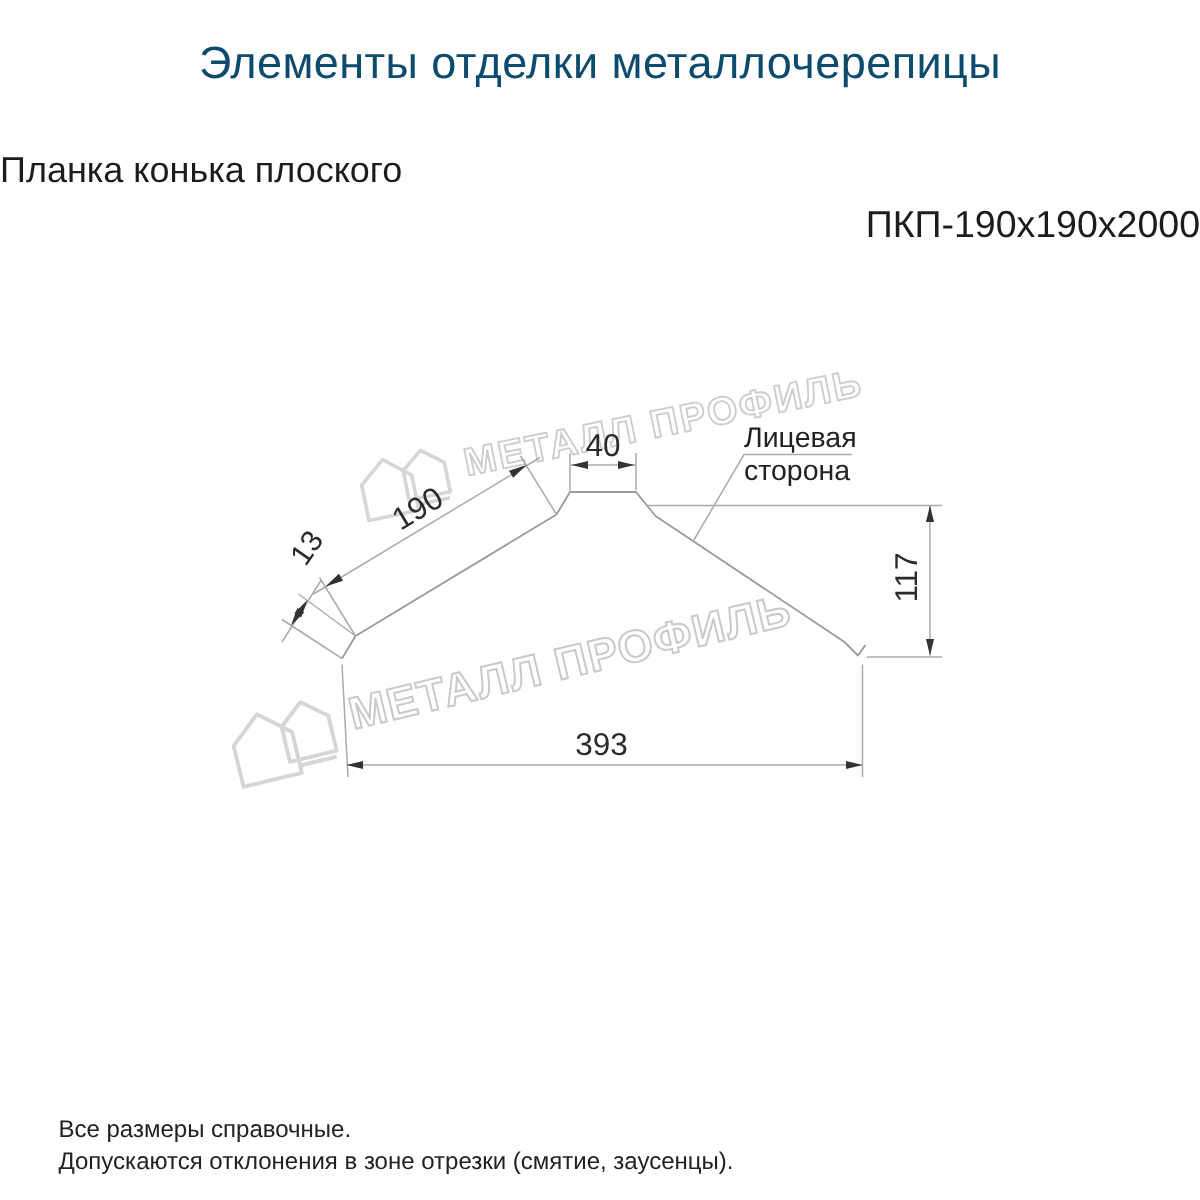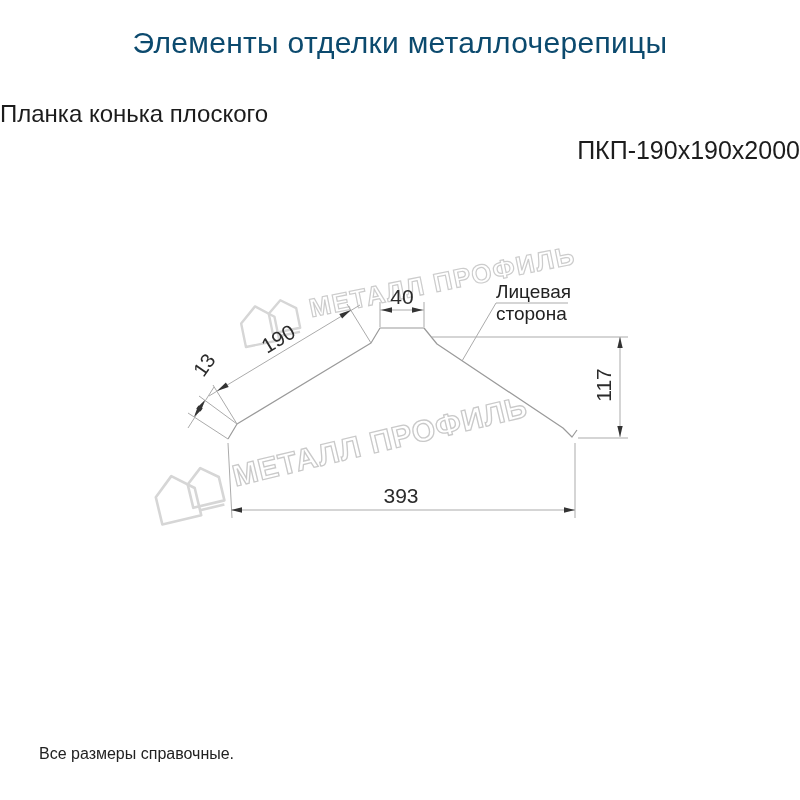--- a/index.html
+++ b/index.html
@@ -140,15 +140,16 @@
     </g>
 
     <g fill="#222222" font-size="19" font-family="Liberation Sans, sans-serif">
       <text x="496" y="298">Лицевая</text>
       <text x="496" y="320">сторона</text>
     </g>
   </svg>
 
   <div class="footer">
     <div>Все размеры справочные.</div>
+    <div>Допускаются отклонения в зоне отрезки (смятие, заусенцы).</div>
   </div>
 
 </div>
 
 </body></html>

